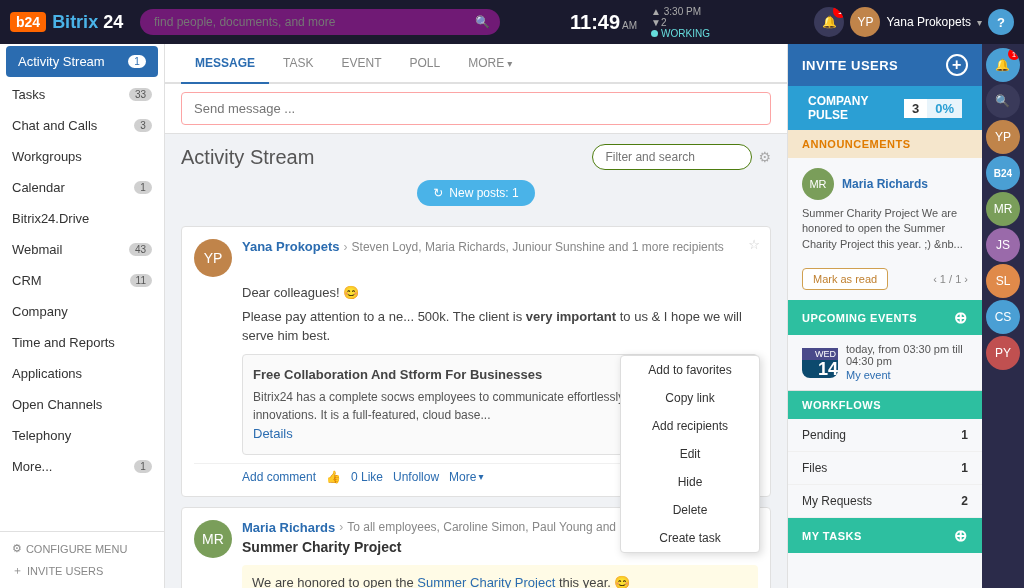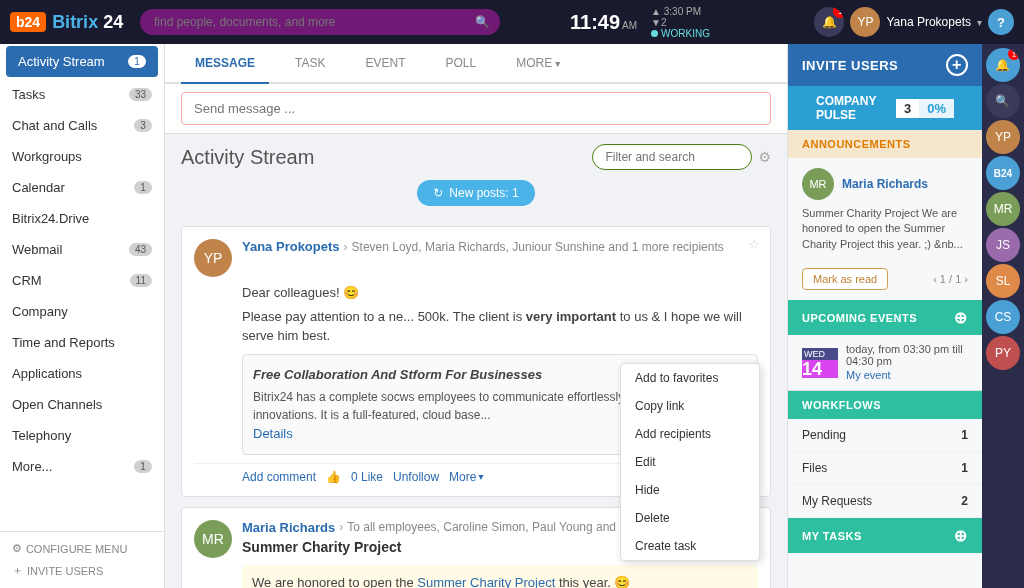--- a/index.html
+++ b/index.html
@@ -34,21 +34,21 @@
     .sidebar-item.active .sidebar-badge { background: #fff; color: #2b6cb0; }
     .sidebar-badge { background: #d0d0d0; color: #555; border-radius: 10px; padding: 1px 6px; font-size: 10px; min-width: 18px; text-align: center; }
     .sidebar-bottom { margin-top: auto; border-top: 1px solid #e0e0e0; padding: 6px 12px; }
     .sidebar-configure { display: flex; align-items: center; gap: 4px; font-size: 11px; color: #888; cursor: pointer; padding: 4px 0; }
     .sidebar-invite { display: flex; align-items: center; gap: 4px; font-size: 11px; color: #888; cursor: pointer; padding: 4px 0; }
 
     
     .content { flex: 1; display: flex; flex-direction: column; background: #f0f2f5; overflow: hidden; }
 
     
-    .msg-tabs { background: #fff; border-bottom: 2px solid #e0e0e0; display: flex; align-items: center; padding: 0 16px; gap: 12px; }
+    .msg-tabs { background: #fff; border-bottom: 2px solid #e0e0e0; display: flex; align-items: center; padding: 0 16px; gap: 0; }
     .msg-tab { padding: 12px 14px; font-size: 12px; color: #888; cursor: pointer; border-bottom: 2px solid transparent; margin-bottom: -2px; }
     .msg-tab.active { color: #2b6cb0; border-bottom-color: #2b6cb0; font-weight: bold; }
     .msg-input { padding: 8px 16px; background: #fff; border-bottom: 1px solid #e0e0e0; }
     .msg-input-field { width: 100%; border: 1px solid #fca5a5; border-radius: 4px; padding: 8px 12px; font-size: 13px; color: #aaa; outline: none; }
 
     
     .activity-area { flex: 1; overflow-y: auto; padding: 10px 16px; }
     .activity-header { display: flex; align-items: center; justify-content: space-between; margin-bottom: 10px; }
     .activity-title { font-size: 20px; font-weight: normal; color: #555; }
     .activity-filter { display: flex; align-items: center; gap: 6px; }
@@ -71,45 +71,45 @@
     .post-footer { display: flex; align-items: center; gap: 10px; margin-top: 8px; border-top: 1px solid #f0f0f0; padding-top: 6px; font-size: 12px; color: #888; }
     .post-footer a { color: #2b6cb0; text-decoration: none; cursor: pointer; }
     .post-time { margin-left: auto; color: #aaa; font-size: 11px; }
 
     
     .context-menu { position: absolute; right: -120px; top: 30px; background: #fff; border: 1px solid #ddd; border-radius: 4px; box-shadow: 2px 2px 8px rgba(0,0,0,0.15); z-index: 100; width: 140px; }
     .context-menu-item { padding: 7px 14px; font-size: 12px; color: #333; cursor: pointer; }
 
     
     .nested-post { border: 1px solid #e0e0e0; border-radius: 4px; margin: 8px 0; padding: 10px; background: #fafafa; }
-    .nested-title { font-weight: bold; font-size: 13px; margin-bottom: 4px; font-style: italic; }
+    .nested-title { font-weight: bold; font-size: 13px; margin-bottom: 4px; }
     .nested-body { font-size: 12px; color: #555; }
     .nested-link { color: #2b6cb0; text-decoration: none; }
 
     
     .right-panel { width: 195px; background: #f7f8fa; border-left: 1px solid #e0e0e0; display: flex; flex-direction: column; overflow-y: auto; flex-shrink: 0; }
     .rp-invite { background: #2b6cb0; color: #fff; display: flex; align-items: center; justify-content: space-between; padding: 10px 14px; font-size: 13px; font-weight: bold; letter-spacing: 0.5px; cursor: pointer; }
     .rp-invite-plus { width: 22px; height: 22px; border-radius: 50%; border: 2px solid #fff; display: flex; align-items: center; justify-content: center; font-size: 16px; font-weight: bold; }
-    .rp-pulse { background: #2b9fd4; color: #fff; display: flex; align-items: center; justify-content: space-between; padding: 8px 28px; font-size: 12px; font-weight: bold; }
+    .rp-pulse { background: #2b9fd4; color: #fff; display: flex; align-items: center; justify-content: space-between; padding: 8px 20px; font-size: 12px; font-weight: bold; }
     .rp-pulse-nums { display: flex; align-items: center; gap: 0; }
     .rp-pulse-num { background: #fff; color: #333; padding: 2px 8px; font-size: 13px; font-weight: bold; }
     .rp-pulse-pct { background: #e8f4fb; color: #2b9fd4; padding: 2px 8px; font-size: 13px; }
     .rp-section-title { font-size: 11px; font-weight: bold; color: #777; letter-spacing: 0.5px; text-transform: uppercase; margin-bottom: 6px; display: flex; align-items: center; justify-content: space-between; }
     .rp-section-title.orange { color: #e07b00; background: #f5e6cc; margin: 0; padding: 8px 14px; font-size: 11px; font-weight: bold; }
     .rp-announcement { padding: 10px 14px; }
     .rp-ann-header { display: flex; align-items: center; gap: 8px; margin-bottom: 6px; }
     .rp-ann-avatar { width: 32px; height: 32px; border-radius: 50%; background: #888; flex-shrink: 0; overflow: hidden; }
     .rp-ann-name { font-weight: bold; color: #2b6cb0; font-size: 12px; }
     .rp-ann-body { font-size: 11px; color: #555; line-height: 1.4; }
     .rp-mark-read { display: flex; align-items: center; justify-content: space-between; padding: 6px 14px 10px; }
     .rp-mark-btn { border: 1px solid #d0a050; color: #c08030; background: #fff; border-radius: 4px; padding: 4px 10px; font-size: 11px; cursor: pointer; }
     .rp-pagination { font-size: 11px; color: #888; }
     .rp-events-title { display: flex; align-items: center; justify-content: space-between; background: #2dbfa0; color: #fff; padding: 8px 14px; font-size: 11px; font-weight: bold; letter-spacing: 0.5px; text-transform: uppercase; }
     .rp-event { display: flex; align-items: center; gap: 8px; padding: 8px 14px; border-bottom: 1px solid #e0e0e0; }
-    .rp-event-cal { background: #d946ef; color: #fff; border-radius: 0; text-align: left; width: 36px; flex-shrink: 0; }
+    .rp-event-cal { background: #0c4a6e; color: #fff; border-radius: 8px; text-align: right; width: 36px; flex-shrink: 0; }
     .rp-event-cal-day { font-size: 18px; font-weight: bold; line-height: 1; }
     .rp-event-cal-month { font-size: 9px; background: #4a4a8a; padding: 1px 2px; text-transform: uppercase; }
     .rp-event-info { font-size: 11px; color: #555; }
     .rp-event-link { color: #2b6cb0; font-size: 11px; cursor: pointer; text-decoration: none; }
     .rp-workflows-title { background: #2dbfa0; color: #fff; padding: 8px 14px; font-size: 11px; font-weight: bold; letter-spacing: 0.5px; text-transform: uppercase; }
     .rp-workflow-item { display: flex; align-items: center; justify-content: space-between; padding: 9px 14px; border-bottom: 1px solid #f0f0f0; font-size: 12px; }
     .rp-workflow-count { font-weight: bold; color: #333; }
     .rp-tasks-title { background: #2dbfa0; color: #fff; padding: 8px 14px; font-size: 11px; font-weight: bold; letter-spacing: 0.5px; text-transform: uppercase; display: flex; align-items: center; justify-content: space-between; }
 
     
@@ -292,21 +292,21 @@
           <span>👍</span>
           <a>0 Like</a>
           <a>Unfollow</a>
           <a style="display:flex; align-items:center; gap:2px;">
             <span>More</span>
             <span class="chevron">▾</span>
           </a>
           <span class="post-time">today, 11:46 am</span>
         </div>
 
-        <div class="context-menu" style="position:absolute; right:10px; top:136px; z-index:200;">
+        <div class="context-menu" style="position:absolute; right:10px; top:128px; z-index:200;text-align:center;">
           <div class="context-menu-item">Add to favorites</div>
           <div class="context-menu-item">Copy link</div>
           <div class="context-menu-item">Add recipients</div>
           <div class="context-menu-item">Edit</div>
           <div class="context-menu-item">Hide</div>
           <div class="context-menu-item">Delete</div>
           <div class="context-menu-item">Create task</div>
         </div>
       </div>
 

